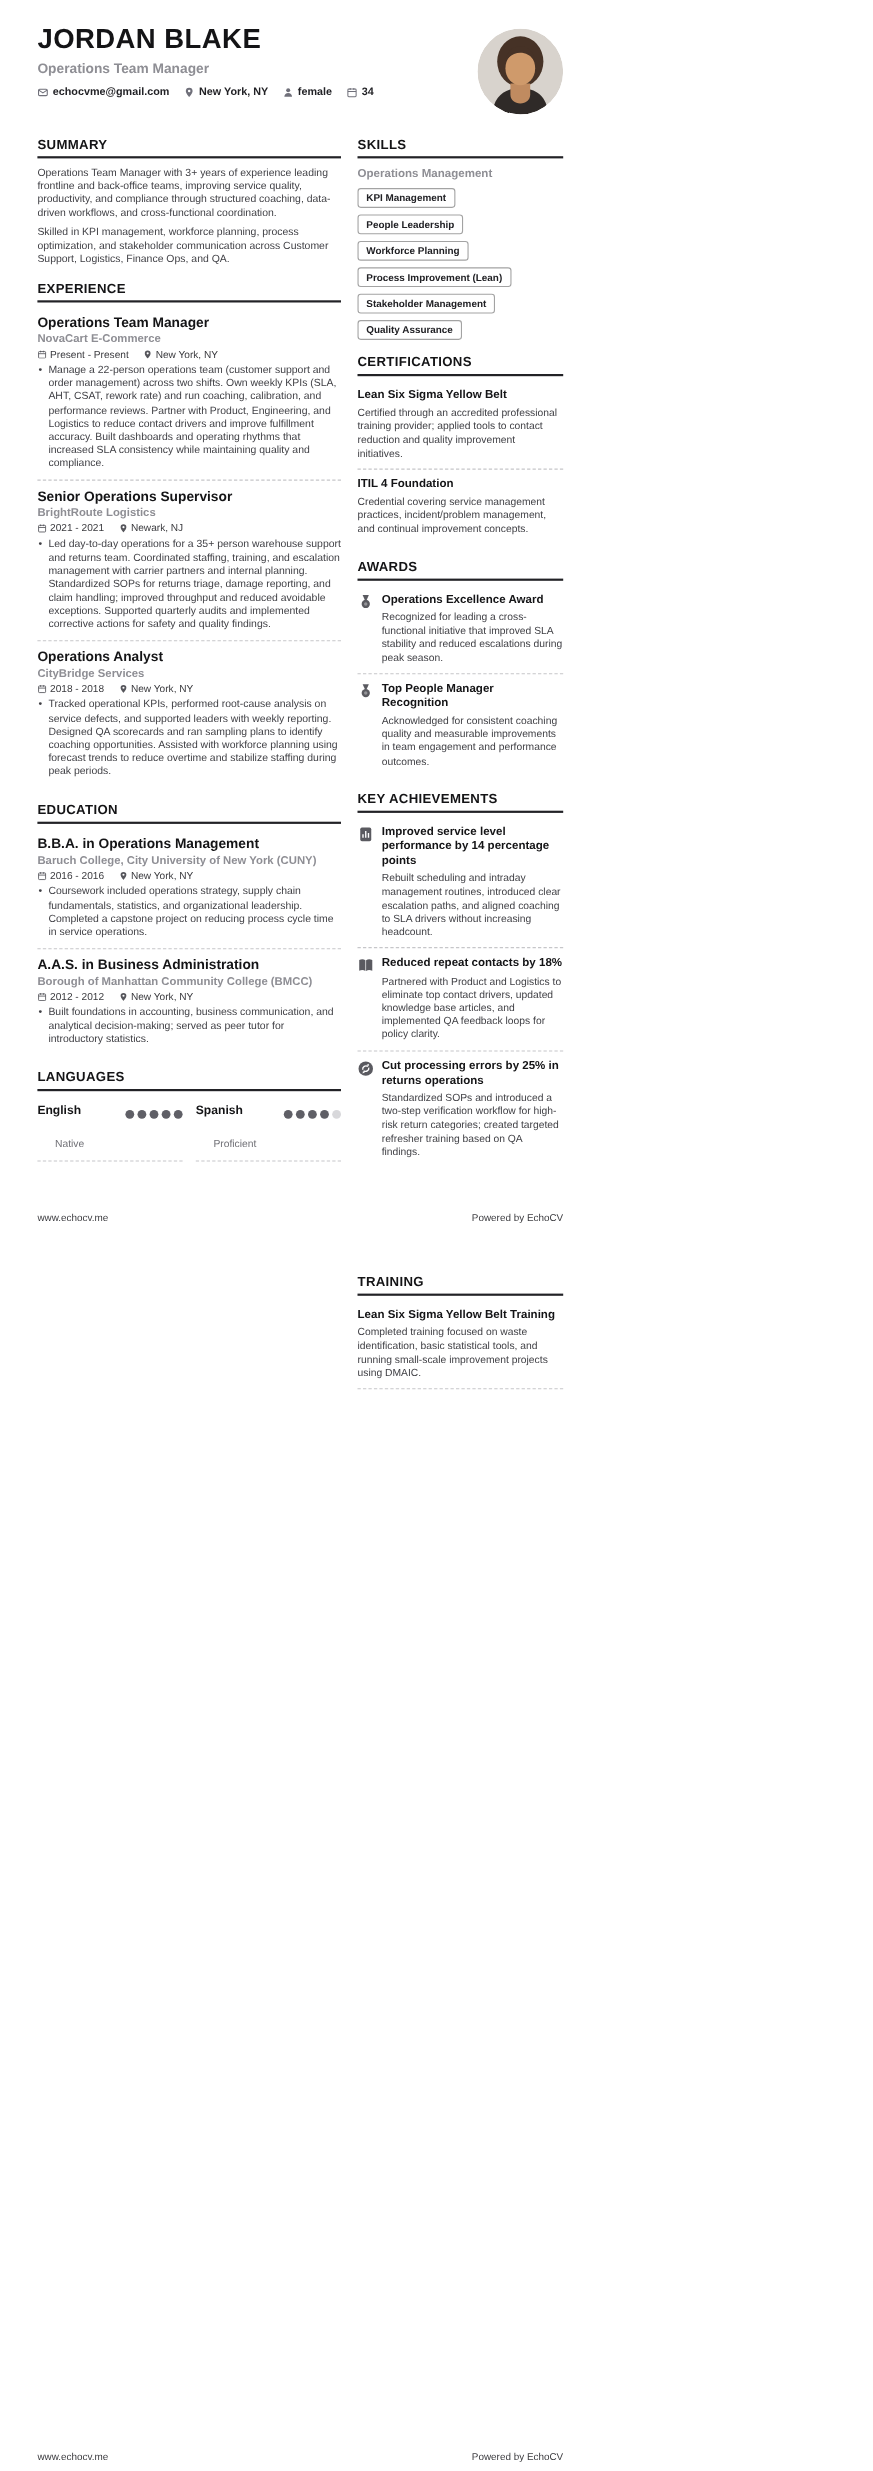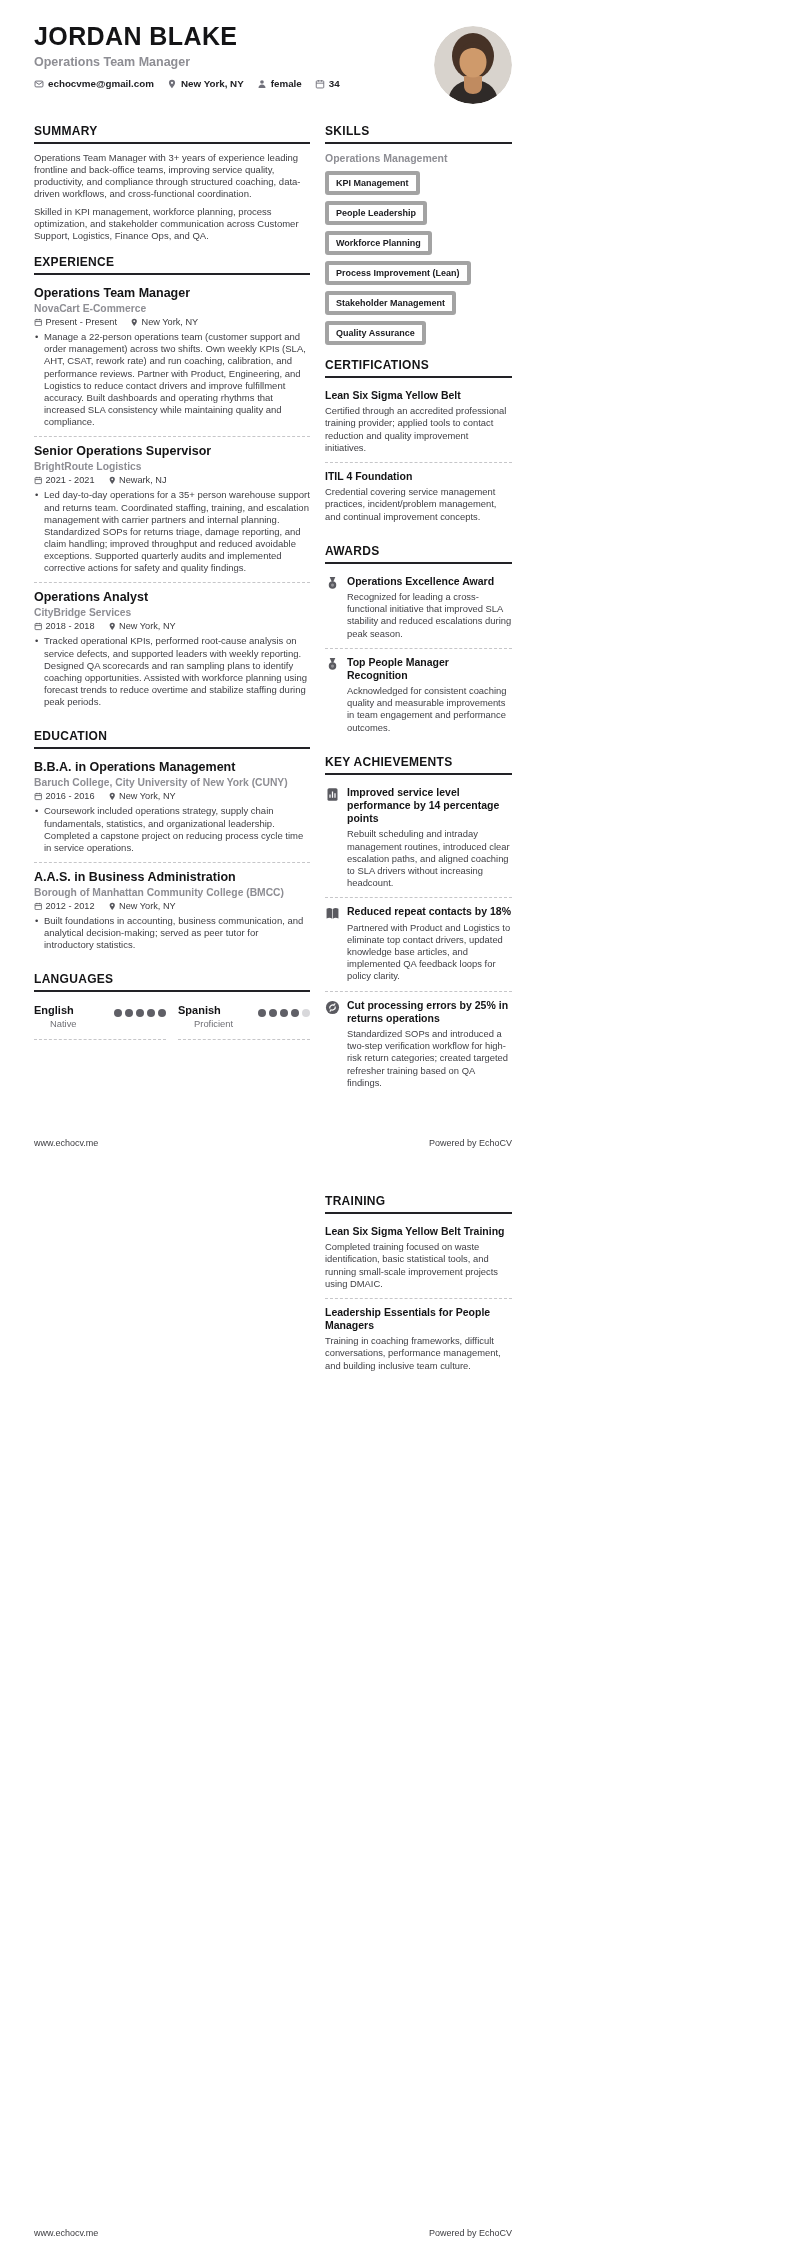--- a/index.html
+++ b/index.html
@@ -42,33 +42,33 @@
   .meta { display:flex; align-items:center; gap:13px; margin-top:3px; }
   .mitem { display:flex; align-items:center; gap:3px; font-size:9.2px; color:#3a3a3e; }
   .micon { width:8.5px; height:8.5px; color:#56565c; flex:none; }
   ul.blt { list-style:none; margin-top:4px; }
   ul.blt li { position:relative; padding-left:10px; font-size:9.5px; line-height:1.28; color:#414146; }
   ul.blt li::before { content:"\2022"; position:absolute; left:1px; top:0; color:#414146; }
 
   
   .groupl { font-size:10.5px; font-weight:700; color:#8e8e94; margin-bottom:7px; }
   .tags { display:flex; flex-wrap:wrap; gap:6px; }
-  .tag { border:4px solid #a3a3a3; border-radius:3px; padding:3px 7px; font-size:9px; font-weight:700; color:#202024; white-space:nowrap; }
+  .tag { border:1px solid #a3a3a3; border-radius:3px; padding:3px 7px; font-size:9px; font-weight:700; color:#202024; white-space:nowrap; }
   .rentry { padding:3px 0 8px; }
   .rentry.sep { border-bottom:1px dashed #c6c6c9; margin-bottom:4px; }
   .rtitle { font-size:10.5px; font-weight:800; color:#141416; line-height:1.25; }
   .rdesc { font-size:9.4px; line-height:1.3; color:#414146; margin-top:3px; }
   .iconrow { display:flex; gap:7px; }
   .bicon { width:15px; height:15px; flex:none; color:#5a5a60; margin-top:1px; }
 
   
   .langrow { display:flex; gap:12px; }
   .lang { width:132px; display:flex; justify-content:space-between; align-items:flex-start; padding:4px 0 10px; border-bottom:1px dashed #c6c6c9; }
   .lname { font-size:11px; font-weight:800; color:#141416; }
-  .llevel { font-size:9.4px; color:#707076; margin-top:2px;padding-left:16px; }
+  .llevel { font-size:9.4px; color:#707076; margin-top:18px;padding-left:16px; }
   .dots { display:flex; gap:3px; margin-top:5px; }
   .dot { width:8px; height:8px; border-radius:50%; background:#5f5f66; }
   .dot.empty { background:#d8d8db; }
 
   
   .pfooter { display:flex; justify-content:space-between; font-size:9px; color:#3c3c40; }
   .pfooter1 { margin-top:28px; }
   .pfooter2 { position:absolute; left:34px; bottom:8px; width:478px; }
 
   
@@ -456,24 +456,20 @@
   </div>
 
   <div class="page2">
     <div class="train">
       <section>
         <h2 class="sh">TRAINING</h2>
         <div class="rentry sep">
           <div class="rtitle">Lean Six Sigma Yellow Belt Training</div>
           <p class="rdesc">Completed training focused on waste identification, basic statistical tools, and running small-scale improvement projects using DMAIC.</p>
         </div>
-        <div class="rentry">
-          <div class="rtitle">Leadership Essentials for People Managers</div>
-          <p class="rdesc">Training in coaching frameworks, difficult conversations, performance management, and building inclusive team culture.</p>
-        </div>
       </section>
     </div>
   </div>
 
   <footer class="pfooter pfooter2">
     <span>www.echocv.me</span>
     <span>Powered by EchoCV</span>
   </footer>
 
 </div>

